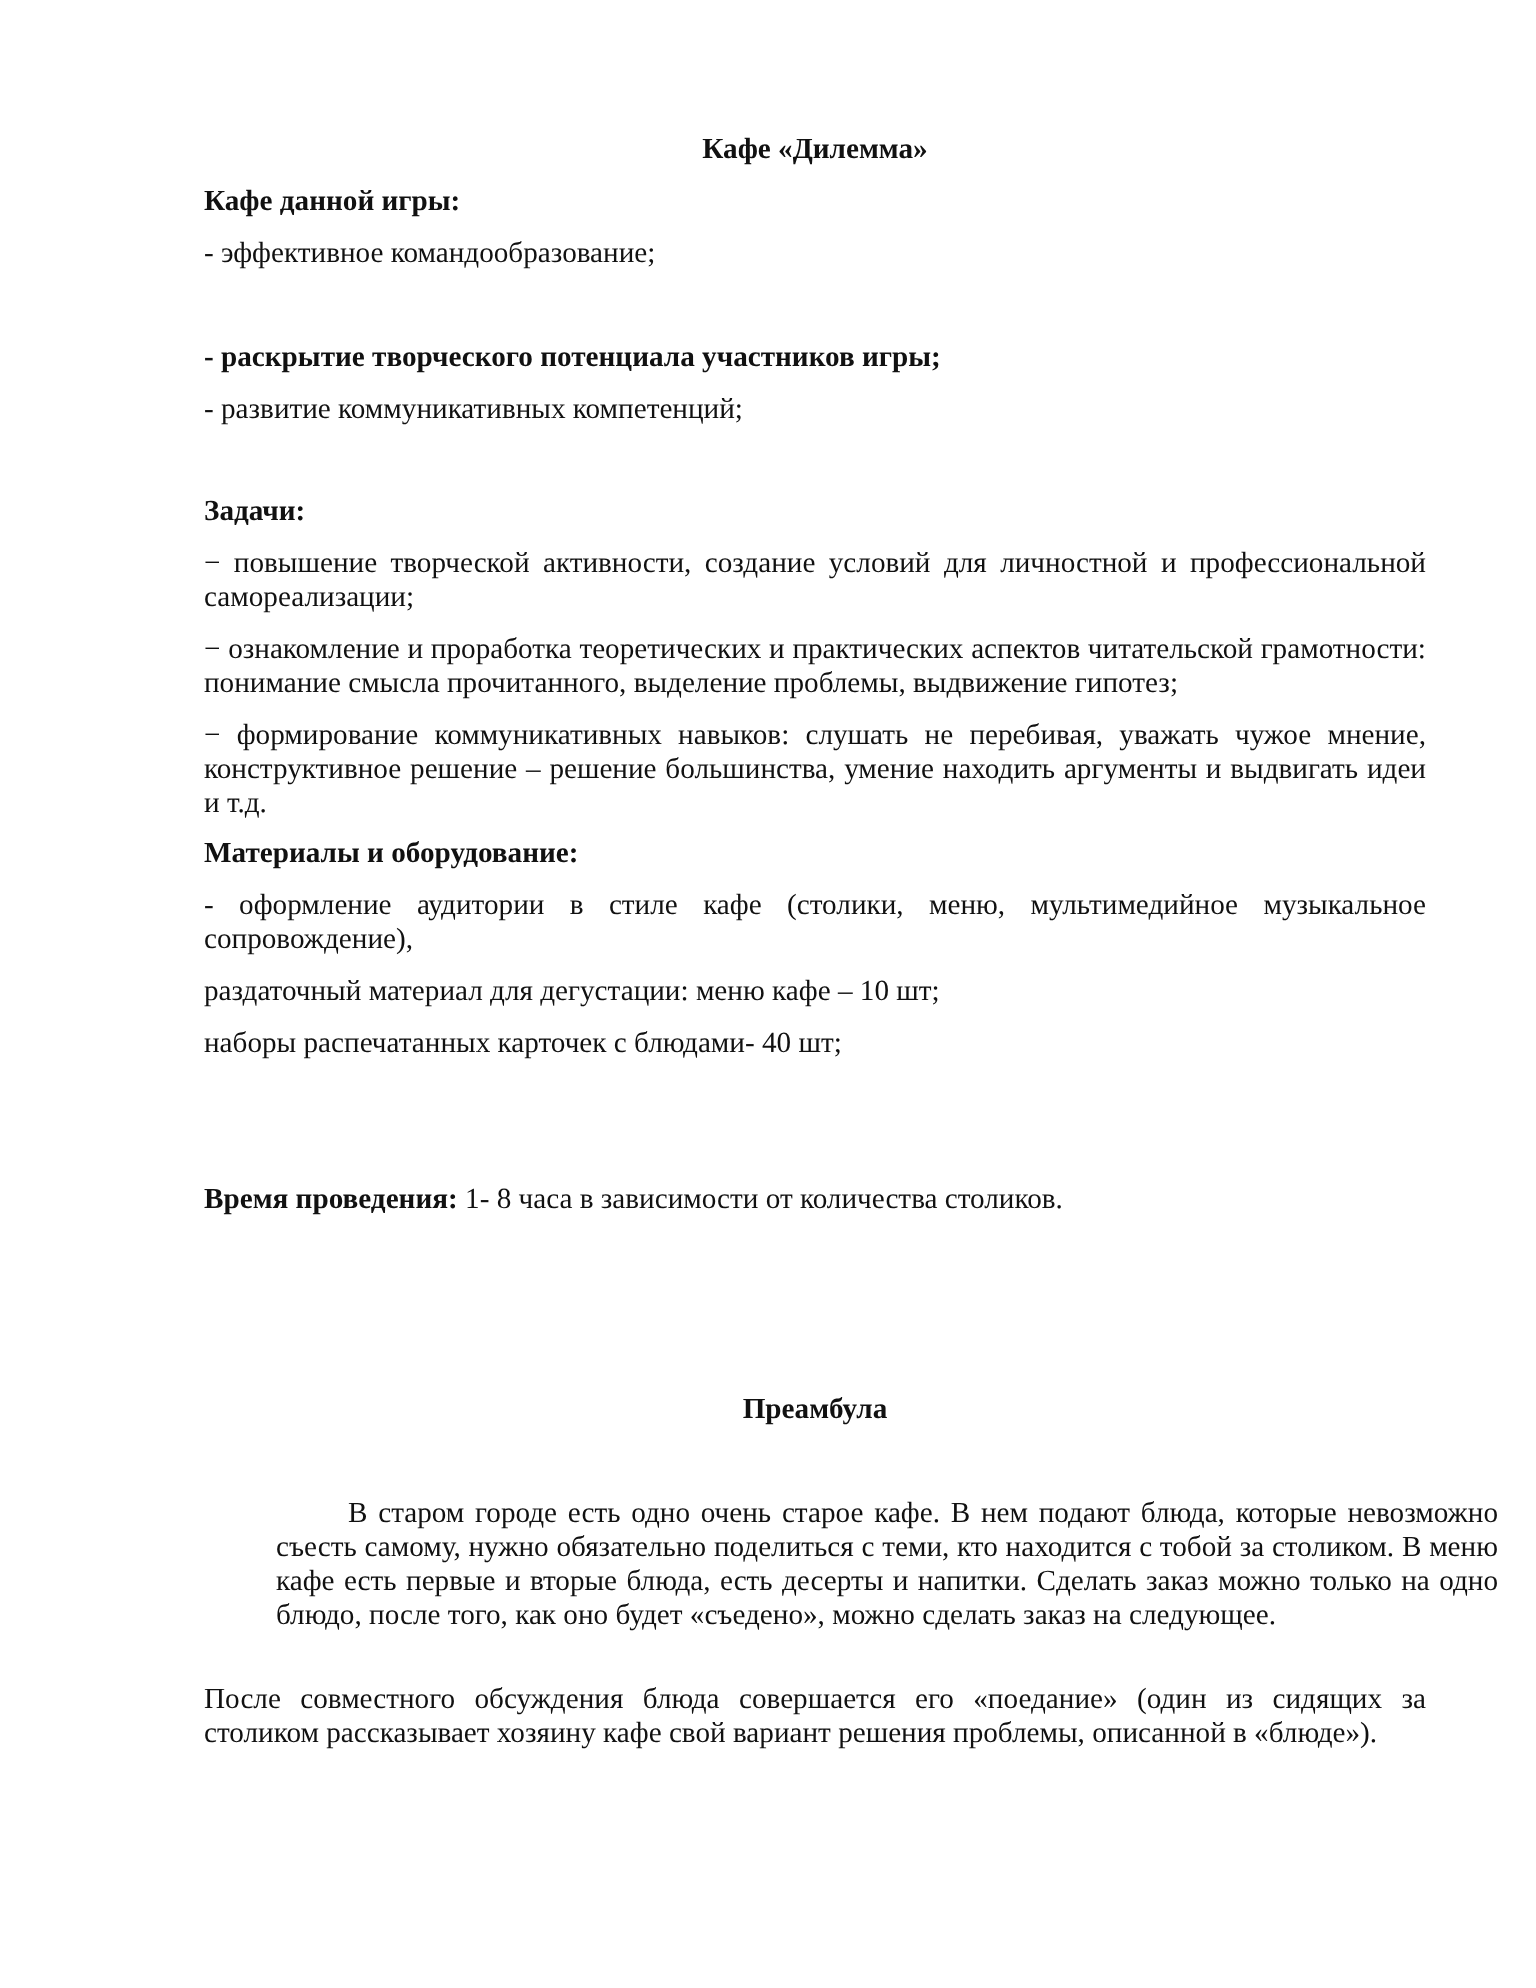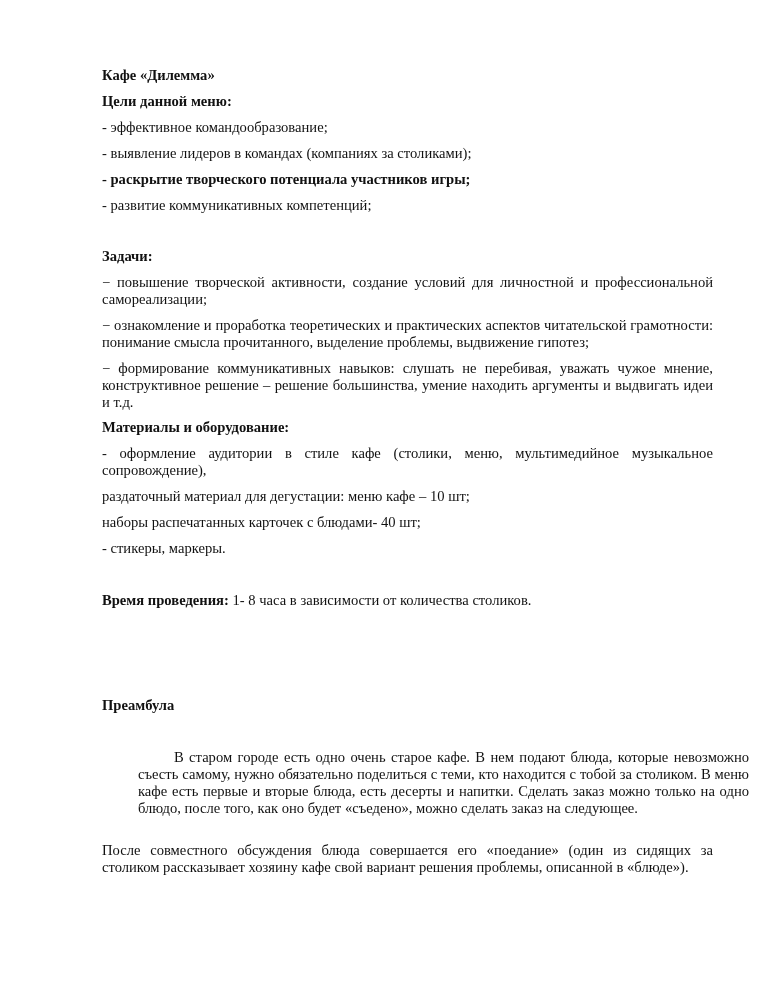--- a/index.html
+++ b/index.html
@@ -4,47 +4,45 @@
   <style>
     html, body { margin: 0; padding: 0; background: #ffffff; }
     body {
       width: 768px; height: 994px; position: relative; overflow: hidden;
       font-family: "Liberation Serif", "DejaVu Serif", serif;
       color: #111111; font-size: 14.6px;
     }
     .page { position: absolute; left: 0; top: 0; width: 768px; height: 994px; }
     .line { position: absolute; left: 102px; width: 611px; line-height: 17px; white-space: nowrap; }
     .just { white-space: normal; text-align: justify; text-align-last: left; }
-    .center { text-align: left; left: 102px; width: 611px; }
+    .center { text-align: center; left: 102px; width: 611px; }
     .b { font-weight: bold; }
     .indent { text-indent: 36px; margin-left: 36px; }
   </style>
 </head>
 <body>
 
 <div class="page">
 
   <div class="line center b" style="top:67px;">Кафе «Дилемма»</div>
 
-  <div class="line b" style="top:93px;">Цели данной меню:</div>
+  <div class="line b" style="top:93px;">Кафе данной игры:</div>
   <div class="line" style="top:119px;">- эффективное командообразование;</div>
-  <div class="line" style="top:145px;">- выявление лидеров в командах (компаниях за столиками);</div>
   <div class="line" style="top:171px;font-weight:bold;">- раскрытие творческого потенциала участников игры;</div>
   <div class="line" style="top:197px;">- развитие коммуникативных компетенций;</div>
 
   <div class="line b" style="top:248px;">Задачи:</div>
   <div class="line just" style="top:274px;">− повышение творческой активности, создание условий для личностной и профессиональной самореализации;</div>
   <div class="line just" style="top:317px;"> − ознакомление и проработка теоретических и практических аспектов читательской грамотности: понимание смысла прочитанного, выделение проблемы, выдвижение гипотез;</div>
   <div class="line just" style="top:360px;"> − формирование коммуникативных навыков: слушать не перебивая, уважать чужое мнение, конструктивное решение – решение большинства, умение находить аргументы и выдвигать идеи и т.д.</div>
 
   <div class="line b" style="top:419px;">Материалы и оборудование:</div>
   <div class="line just" style="top:445px;">- оформление аудитории в стиле кафе (столики, меню, мультимедийное музыкальное сопровождение),</div>
   <div class="line" style="top:488px;"> раздаточный материал для дегустации: меню кафе – 10 шт;</div>
   <div class="line" style="top:514px;">наборы распечатанных карточек с блюдами- 40 шт;</div>
-  <div class="line" style="top:540px;">- стикеры, маркеры.</div>
 
   <div class="line" style="top:592px;">
     <span class="b">Время проведения:</span><span> 1- 8 часа в зависимости от количества столиков.</span>
   </div>
 
   <div class="line center b" style="top:697px;">Преамбула</div>
   <div class="line just indent" style="top:749px;">В старом городе есть одно очень старое кафе. В нем подают блюда, которые невозможно съесть самому, нужно обязательно поделиться с теми, кто находится с тобой за столиком. В меню кафе есть первые и вторые блюда, есть десерты и напитки. Сделать заказ можно только на одно блюдо, после того, как оно будет «съедено», можно сделать заказ на следующее.</div>
   <div class="line just" style="top:842px;"> После совместного обсуждения блюда совершается его «поедание» (один из сидящих за столиком рассказывает хозяину кафе свой вариант решения проблемы, описанной в «блюде»).</div>
 
 </div>

